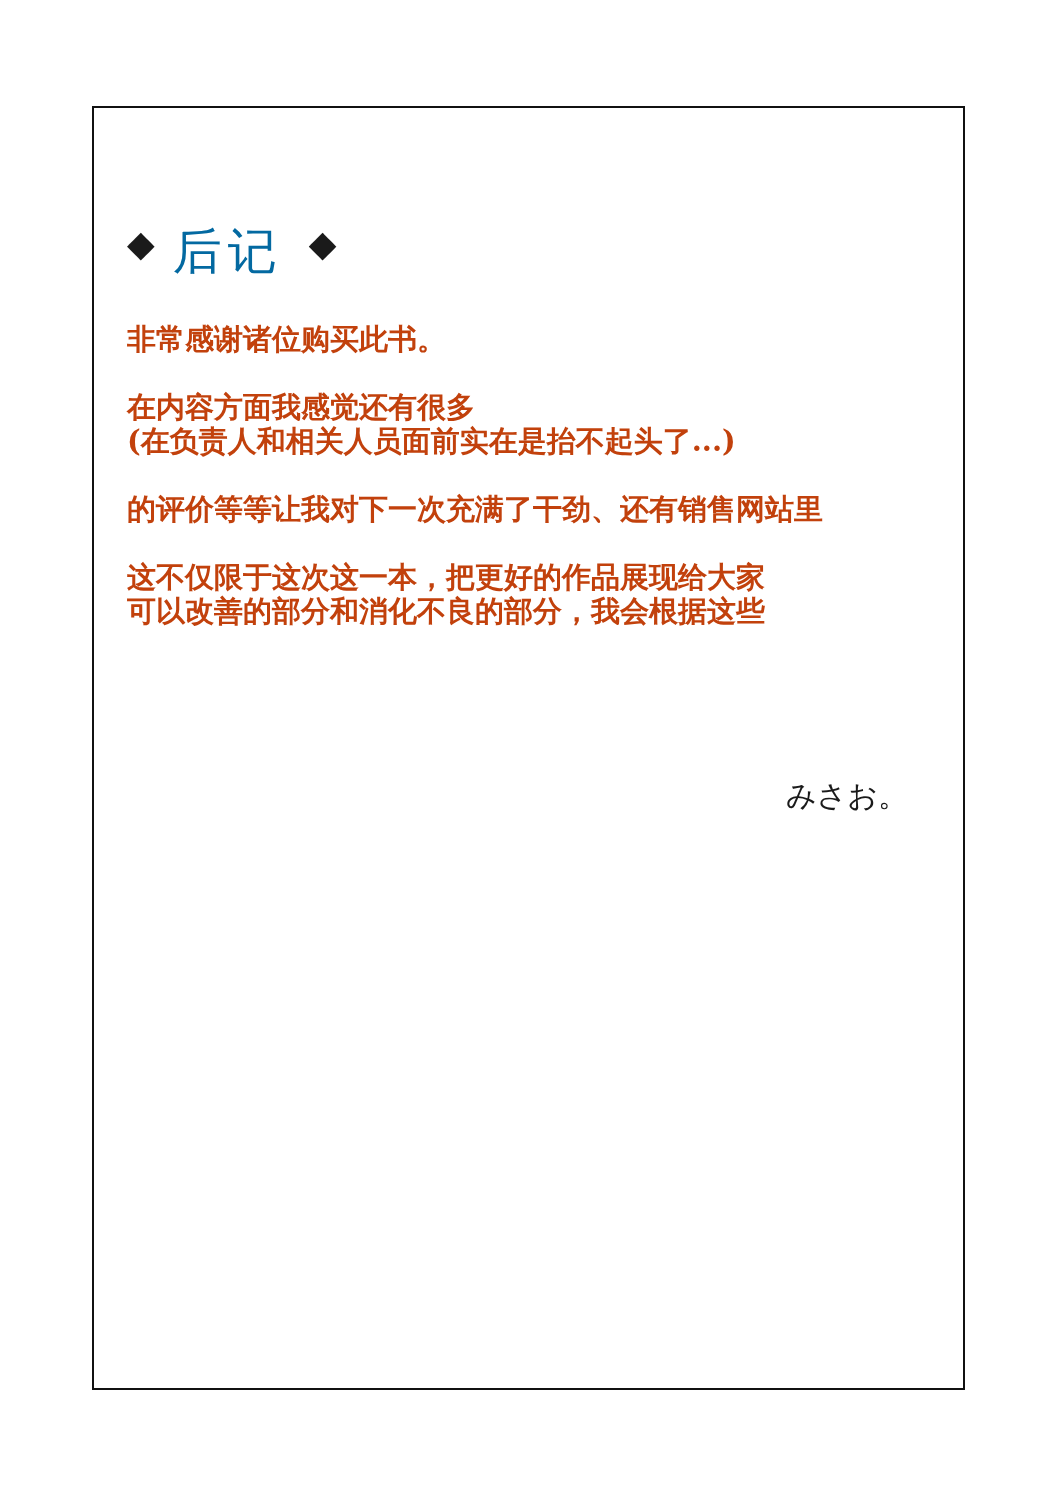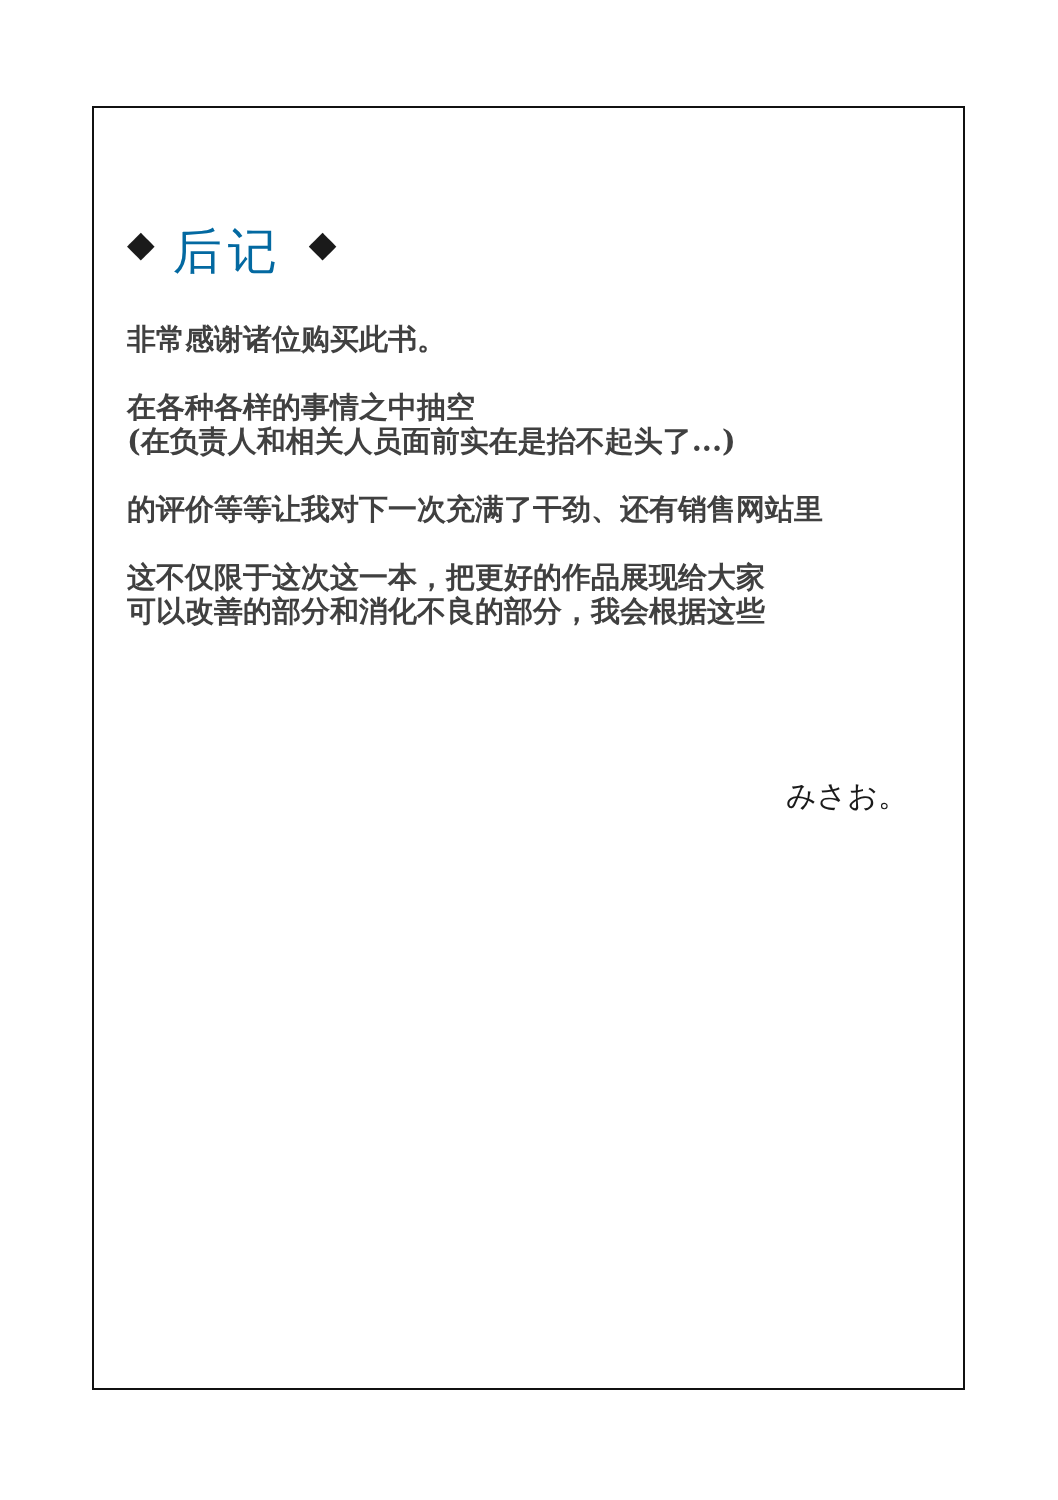--- a/index.html
+++ b/index.html
@@ -58,21 +58,21 @@
 
   .body-text {
     position: absolute;
     left: 33px;
     top: 214px;
     width: 810px;
     font-family: "DejaVu Serif", "Liberation Serif", serif;
     font-weight: bold;
     font-size: 29px;
     line-height: 34px;
-    color: #404040;
+    color: #c2410c;
   }
 
   .para {
     margin-bottom: 34px;
   }
 
   .line {
     display: block;
     white-space: nowrap;
   }
@@ -100,21 +100,21 @@
       <span class="diamond">◆</span>
     </h1>
 
     <div class="body-text">
 
       <p class="para">
         <span class="line">非常感谢诸位购买此书。</span>
       </p>
 
       <p class="para">
-        <span class="line">在各种各样的事情之中抽空</span>
+        <span class="line">在内容方面我感觉还有很多</span>
         <span class="line">(在负责人和相关人员面前实在是抬不起头了...)</span>
       </p>
 
       <p class="para">
         <span class="line">的评价等等让我对下一次充满了干劲、还有销售网站里</span>
       </p>
 
       <p class="para">
         <span class="line">这不仅限于这次这一本，把更好的作品展现给大家</span>
         <span class="line">可以改善的部分和消化不良的部分，我会根据这些</span>

